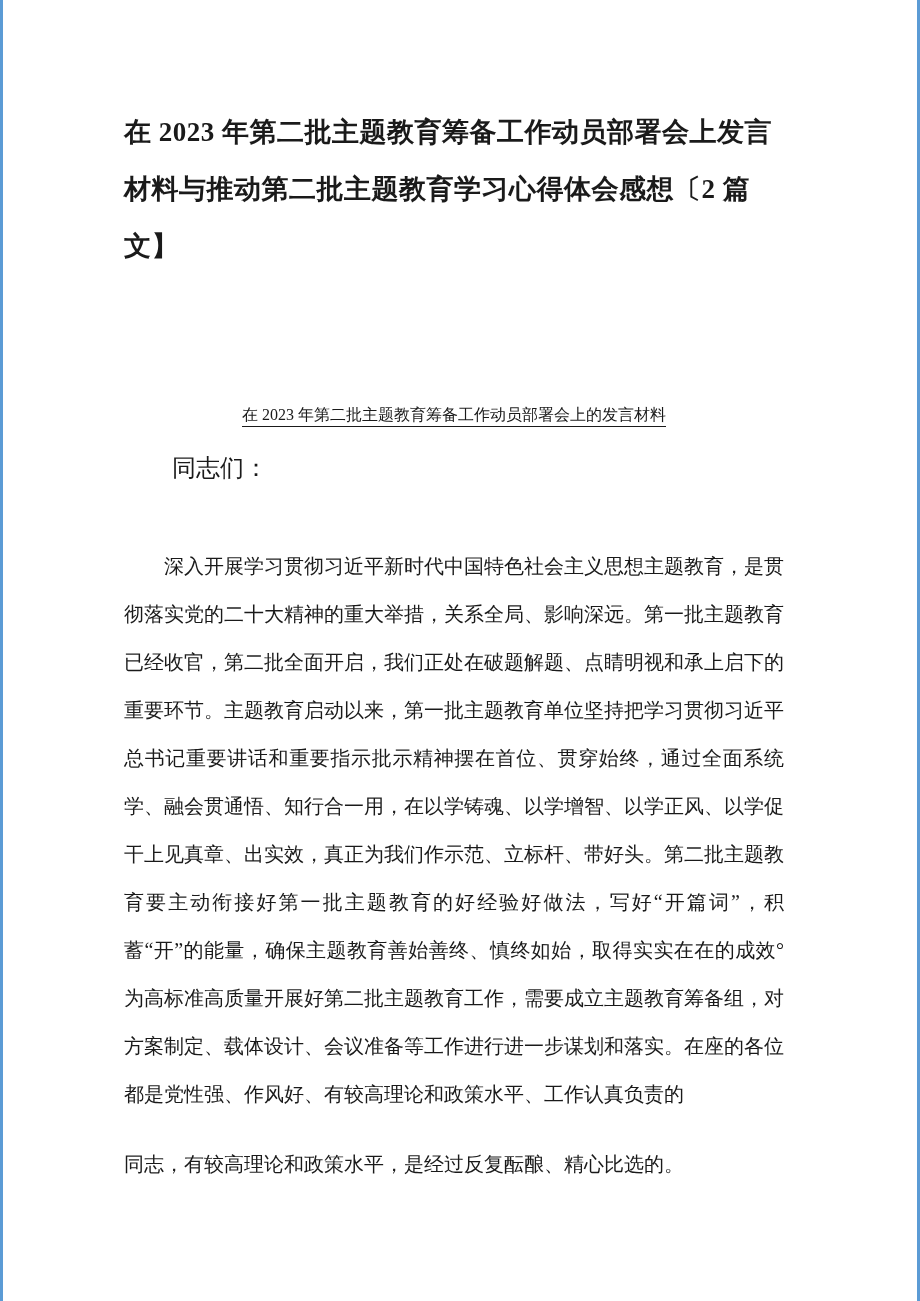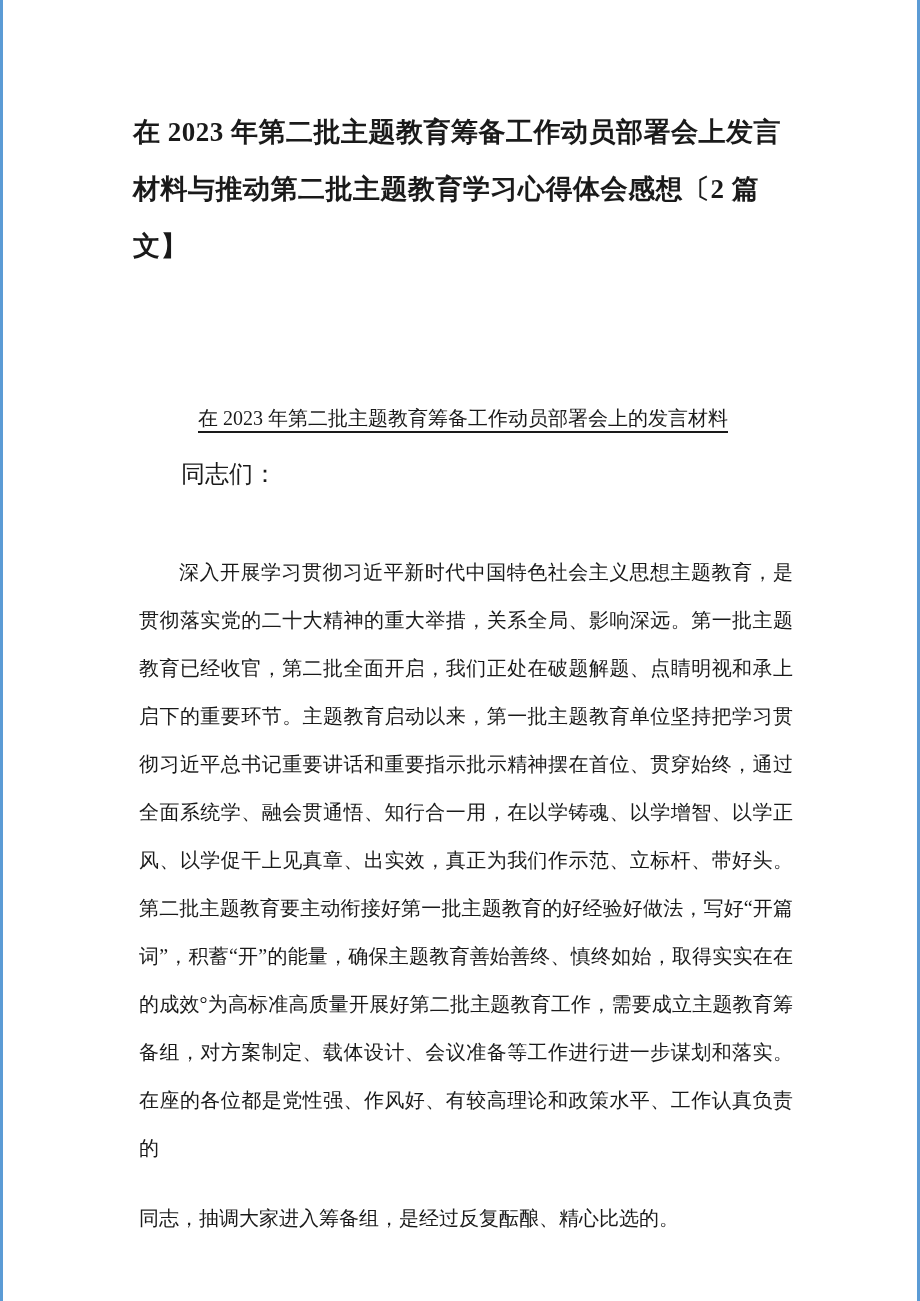--- a/index.html
+++ b/index.html
@@ -17,53 +17,52 @@
     position: absolute;
     top: 0;
     bottom: 0;
     width: 3px;
     background: #5b9bd5;
   }
   .edge.left { left: 0; }
   .edge.right { right: 0; }
   .doc {
     position: absolute;
-    left: 133px;
+    left: 124px;
     top: 104px;
     width: 660px;
   }
   .title {
     font-size: 27px;
     font-weight: 700;
     line-height: 57px;
     text-align: left;
     letter-spacing: 0.5px;
   }
   .heading-row {
     margin-top: 130px;
     text-align: center;
   }
   .heading {
     display: inline-block;
-    font-size: 20px;
+    font-size: 16px;
     font-weight: 400;
     text-decoration: underline;
     text-underline-offset: 6px;
   }
   .salutation {
     margin-top: 18px;
     font-size: 24px;
     line-height: 48px;
     text-indent: 2em;
   }
   .para {
     font-size: 20px;
     line-height: 48px;
     text-align: justify;
-    margin-left: 6px;
   }
   .p1 {
     margin-top: 50px;
     text-indent: 2em;
   }
   .p2 {
     margin-top: 22px;
     text-indent: 0;
   }
 </style>
@@ -78,15 +77,15 @@
   <h1 class="title">在 2023 年第二批主题教育筹备工作动员部署会上发言材料与推动第二批主题教育学习心得体会感想〔2 篇文】</h1>
 
   <div class="heading-row">
     <span class="heading">在 2023 年第二批主题教育筹备工作动员部署会上的发言材料</span>
   </div>
 
   <p class="salutation">同志们：</p>
 
   <p class="para p1">深入开展学习贯彻习近平新时代中国特色社会主义思想主题教育，是贯彻落实党的二十大精神的重大举措，关系全局、影响深远。第一批主题教育已经收官，第二批全面开启，我们正处在破题解题、点睛明视和承上启下的重要环节。主题教育启动以来，第一批主题教育单位坚持把学习贯彻习近平总书记重要讲话和重要指示批示精神摆在首位、贯穿始终，通过全面系统学、融会贯通悟、知行合一用，在以学铸魂、以学增智、以学正风、以学促干上见真章、出实效，真正为我们作示范、立标杆、带好头。第二批主题教育要主动衔接好第一批主题教育的好经验好做法，写好“开篇词”，积蓄“开”的能量，确保主题教育善始善终、慎终如始，取得实实在在的成效°为高标准高质量开展好第二批主题教育工作，需要成立主题教育筹备组，对方案制定、载体设计、会议准备等工作进行进一步谋划和落实。在座的各位都是党性强、作风好、有较高理论和政策水平、工作认真负责的</p>
 
-  <p class="para p2">同志，抽调大家进入筹备组，是经过反复酝酿、精心比选的。</p>
+  <p class="para p2">同志，有较高理论和政策水平，是经过反复酝酿、精心比选的。</p>
 
 </div>
 
 </body></html>

